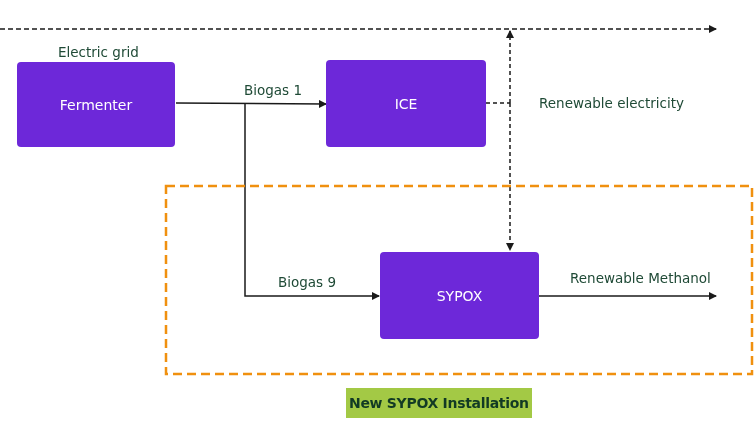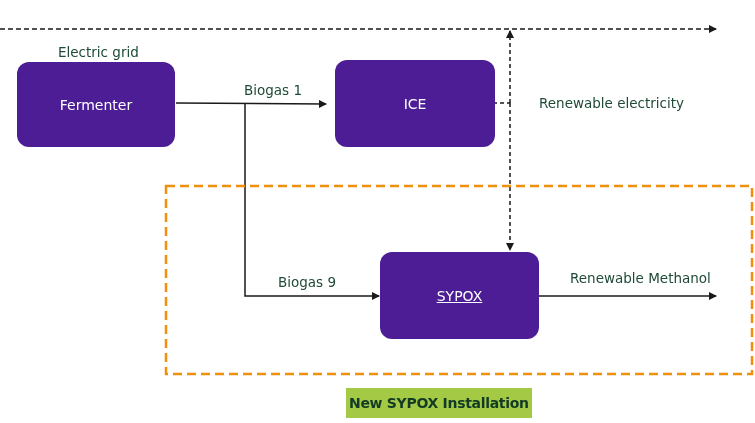--- a/index.html
+++ b/index.html
@@ -1,18 +1,18 @@
 <!DOCTYPE html>
 <html><head>
 <meta charset="utf-8">
 <style>
   html,body{margin:0;padding:0;background:#ffffff;}
   body{width:755px;height:423px;position:relative;overflow:hidden;font-family:"DejaVu Sans",sans-serif;}
   svg{position:absolute;left:0;top:0;}
-  .box{position:absolute;background:#4c1d95;border-radius:12px;color:#ffffff;display:flex;align-items:center;justify-content:center;font-size:14px;}
+  .box{position:absolute;background:#6d28d9;border-radius:4px;color:#ffffff;display:flex;align-items:center;justify-content:center;font-size:14px;}
   .lbl{position:absolute;color:#1f4a36;font-size:13.5px;white-space:nowrap;}
   .badge{position:absolute;background:#a3c945;color:#123a24;font-weight:bold;font-size:14px;padding:7px 3px;white-space:nowrap;letter-spacing:-0.3px;}
 </style>
 </head>
 <body>
 
 <svg width="755" height="423">
   <defs>
     <marker id="ah" markerWidth="8" markerHeight="8" refX="7" refY="4" orient="auto" markerUnits="userSpaceOnUse">
       <path d="M0,0 L8,4 L0,8 z" fill="#1a1a1a"></path>
@@ -32,24 +32,24 @@
   <line x1="510" y1="103" x2="510" y2="250" stroke="#1a1a1a" stroke-width="1.5" stroke-dasharray="4,3" marker-end="url(#ah)"></line>
 
   <line x1="538" y1="296" x2="716" y2="296" stroke="#1a1a1a" stroke-width="1.5" marker-end="url(#ah)"></line>
 
   <rect x="166" y="186" width="586" height="188" fill="none" stroke="#f0900f" stroke-width="2.5" stroke-dasharray="9,5"></rect>
 </svg>
 
 <div class="box" style="left:17px;top:62px;width:158px;height:85px;">
   <span>Fermenter</span>
 </div>
-<div class="box" style="left:326px;top:60px;width:160px;height:87px;margin-left:9px;">
+<div class="box" style="left:326px;top:60px;width:160px;height:87px;">
   <span>ICE</span>
 </div>
-<div class="box" style="left:380px;top:252px;width:159px;height:87px;text-decoration:underline;">
+<div class="box" style="left:380px;top:252px;width:159px;height:87px;">
   <span>SYPOX</span>
 </div>
 
 <div class="lbl" style="left:58px;top:8px;margin-top:36px;">Electric grid</div>
 <div class="lbl" style="left:244px;top:82px;">Biogas 1</div>
 <div class="lbl" style="left:278px;top:274px;">Biogas 9</div>
 <div class="lbl" style="left:539px;top:95px;">Renewable electricity</div>
 <div class="lbl" style="left:570px;top:270px;">Renewable Methanol</div>
 
 <div class="badge" style="left:346px;top:388px;">New SYPOX Installation</div>

